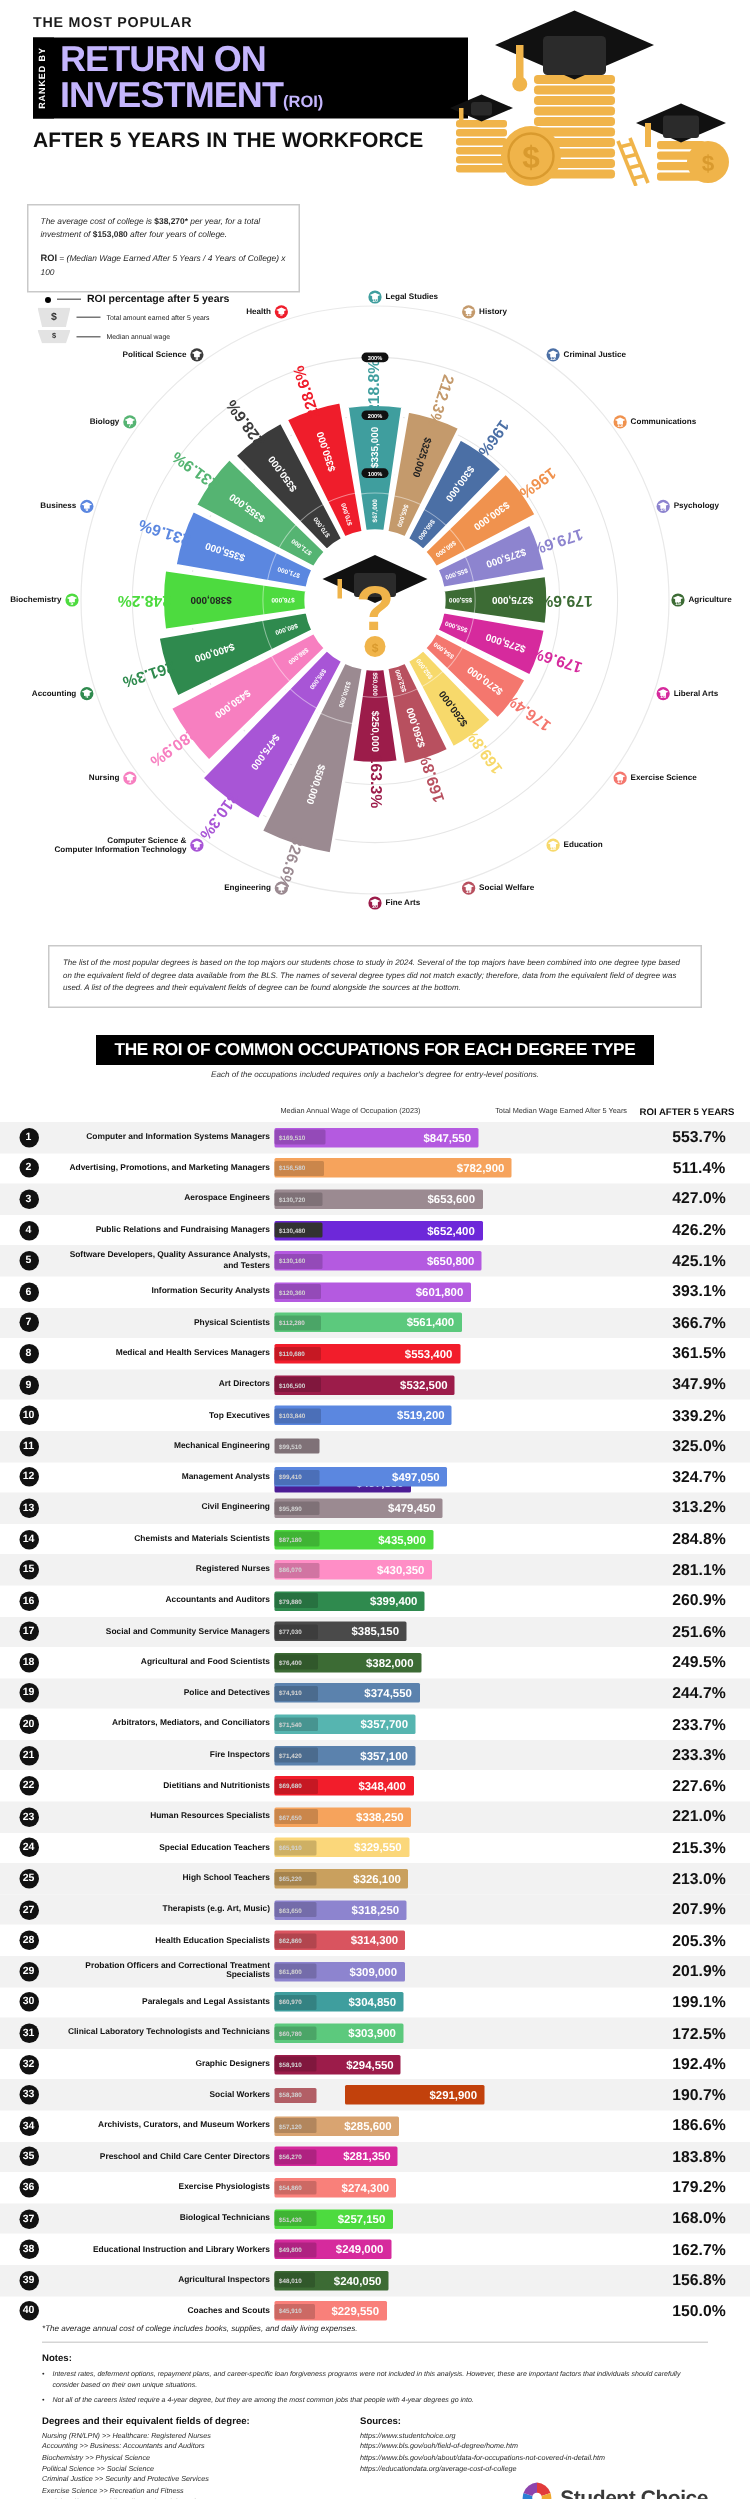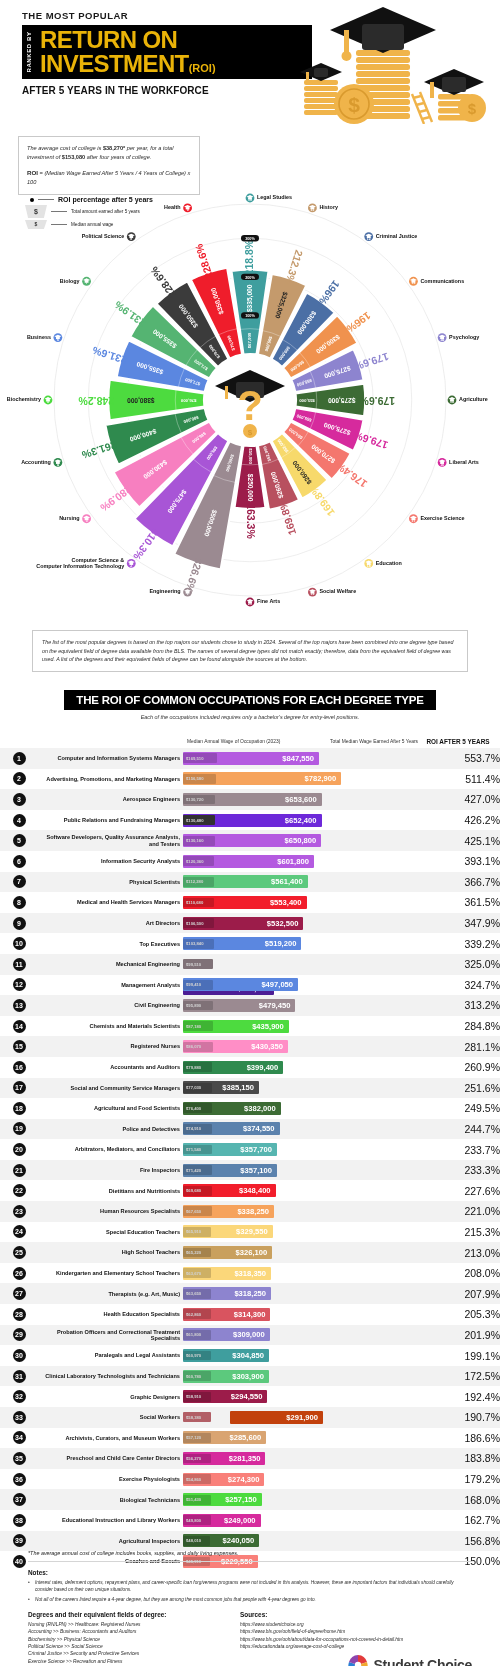--- a/index.html
+++ b/index.html
@@ -9,30 +9,30 @@
     font-family: "Liberation Sans", sans-serif;
     overflow: hidden;
     position: relative;
   }
 
   
   .header { position: relative; padding: 10px 0 0 22px; height: 130px; }
   .hdr-l1 { font-size: 9.5px; font-weight: bold; letter-spacing: .5px; color: #1a1a1a; }
   .hdr-l2 { font-size: 17px; font-weight: bold; letter-spacing: -.2px; color: #111; margin-top: 3px; }
   .hdr-band { position: relative; margin-top: 4px; width: 290px; }
-  .hdr-blackbox { background: #000; color: #eab308; padding: 3px 6px 4px 18px; }
+  .hdr-blackbox { background: #000; color: #c4b5fd; padding: 3px 6px 4px 18px; }
   .hdr-l3 { font-size: 24px; font-weight: bold; line-height: .98; letter-spacing: -.6px; }
   .hdr-l4 { font-size: 24px; font-weight: bold; line-height: .98; letter-spacing: -.6px; }
   .hdr-roi { font-size: 11px; font-weight: bold; letter-spacing: 0; }
   .ranked { position: absolute; left: 0; top: 0; bottom: 0; width: 14px;
             background: #000; color: #fff; }
   .ranked span { position: absolute; left: 50%; top: 50%;
             transform: translate(-50%,-50%) rotate(-90deg);
             white-space: nowrap; font-size: 6px; font-weight: bold; letter-spacing: .6px; }
-  .hdr-l5 { font-size: 10px; font-weight: bold; letter-spacing: .1px; margin-top: 6px; color:#111; }
+  .hdr-l5 { font-size: 14px; font-weight: bold; letter-spacing: .1px; margin-top: 6px; color:#111; }
 
   
   .art { position: absolute; right: 0; top: 2px; width: 200px; height: 122px; }
 
   
   .intro {
     margin: 6px 0 0 18px; width: 182px;
     border: 1px solid #c9c9c9; background: #fff;
     padding: 7px 8px; font-size: 5.6px; line-height: 1.55;
     font-style: italic; color: #2b2b2b;
@@ -93,21 +93,21 @@
   .bar-tot {
     position: absolute; left: 0; top: 0; height: 13px; border-radius: 1px;
     display: flex; align-items: center; justify-content: flex-end;
     padding-right: 5px; color: #fff; font-size: 7.6px; font-weight: bold;
   }
   .bar-med {
     position: absolute; left: 0; top: 1.6px; height: 9.8px; border-radius: 1px;
     display: flex; align-items: center; padding-left: 3px;
     font-size: 4.2px; font-weight: bold; color: #fff;
   }
-  .r-roi { width: 68px; text-align: right; font-size: 10.5px; font-weight: normal; color: #111; }
+  .r-roi { width: 68px; text-align: center; font-size: 10.5px; font-weight: bold; color: #111; }
 
   
   .foot { position: absolute; left: 0; top: 1550px; width: 500px; padding: 0 28px; }
   .foot-star { font-size: 5.4px; font-style: italic; color: #222; }
   .foot-rule { height: 1px; background: #d5d5d5; margin: 5px 0 7px; }
   .foot-h { font-size: 6.4px; font-weight: bold; color: #111; margin-bottom: 3px; }
   .foot-li { font-size: 4.7px; font-style: italic; color: #2b2b2b; line-height: 1.5; margin-bottom: 3px; padding-left: 7px; position: relative; }
   .foot-li:before { content: "•"; position: absolute; left: 0; }
   .foot-cols { display: flex; margin-top: 8px; }
   .foot-c1 { width: 212px; }
@@ -768,21 +768,21 @@
           <div class="bar-med" style="width:29.222953690047785px;background:#2f8a4e;filter:brightness(.82);">$79,880</div>
         </div>
         <div class="r-roi">260.9%</div>
       </div>
       <div class="row alt">
         <div class="r-num">
           <div class="badge">17</div>
         </div>
         <div class="r-occ">Social and Community Service Managers</div>
         <div class="r-bars">
-          <div class="bar-tot" style="width:76px;background:#4a4a4a;">$385,150</div>
+          <div class="bar-tot" style="width:88px;background:#4a4a4a;">$385,150</div>
           <div class="bar-med" style="width:29.068003539614182px;background:#4a4a4a;filter:brightness(.82);">$77,030</div>
         </div>
         <div class="r-roi">251.6%</div>
       </div>
       <div class="row">
         <div class="r-num">
           <div class="badge">18</div>
         </div>
         <div class="r-occ">Agricultural and Food Scientists</div>
         <div class="r-bars">
@@ -860,31 +860,20 @@
       <div class="row alt">
         <div class="r-num">
           <div class="badge">25</div>
         </div>
         <div class="r-occ">High School Teachers</div>
         <div class="r-bars">
           <div class="bar-tot" style="width:89.2487758834287px;background:#c9a05e;">$326,100</div>
           <div class="bar-med" style="width:28.425911863606867px;background:#c9a05e;filter:brightness(.82);">$65,220</div>
         </div>
         <div class="r-roi">213.0%</div>
-      </div>
-      <div class="row">
-        <div class="r-num">
-          <div class="badge">26</div>
-        </div>
-        <div class="r-occ">Kindergarten and Elementary School Teachers</div>
-        <div class="r-bars">
-          <div class="bar-tot" style="width:88.07834346056279px;background:#fbd77a;">$318,350</div>
-          <div class="bar-med" style="width:28.34164072916052px;background:#fbd77a;filter:brightness(.82);">$63,670</div>
-        </div>
-        <div class="r-roi">208.0%</div>
       </div>
       <div class="row alt">
         <div class="r-num">
           <div class="badge">27</div>
         </div>
         <div class="r-occ">Therapists (e.g. Art, Music)</div>
         <div class="r-bars">
           <div class="bar-tot" style="width:88.06324110671937px;background:#8d84cf;">$318,250</div>
           <div class="bar-med" style="width:28.340553359683796px;background:#8d84cf;filter:brightness(.82);">$63,650</div>
         </div>

